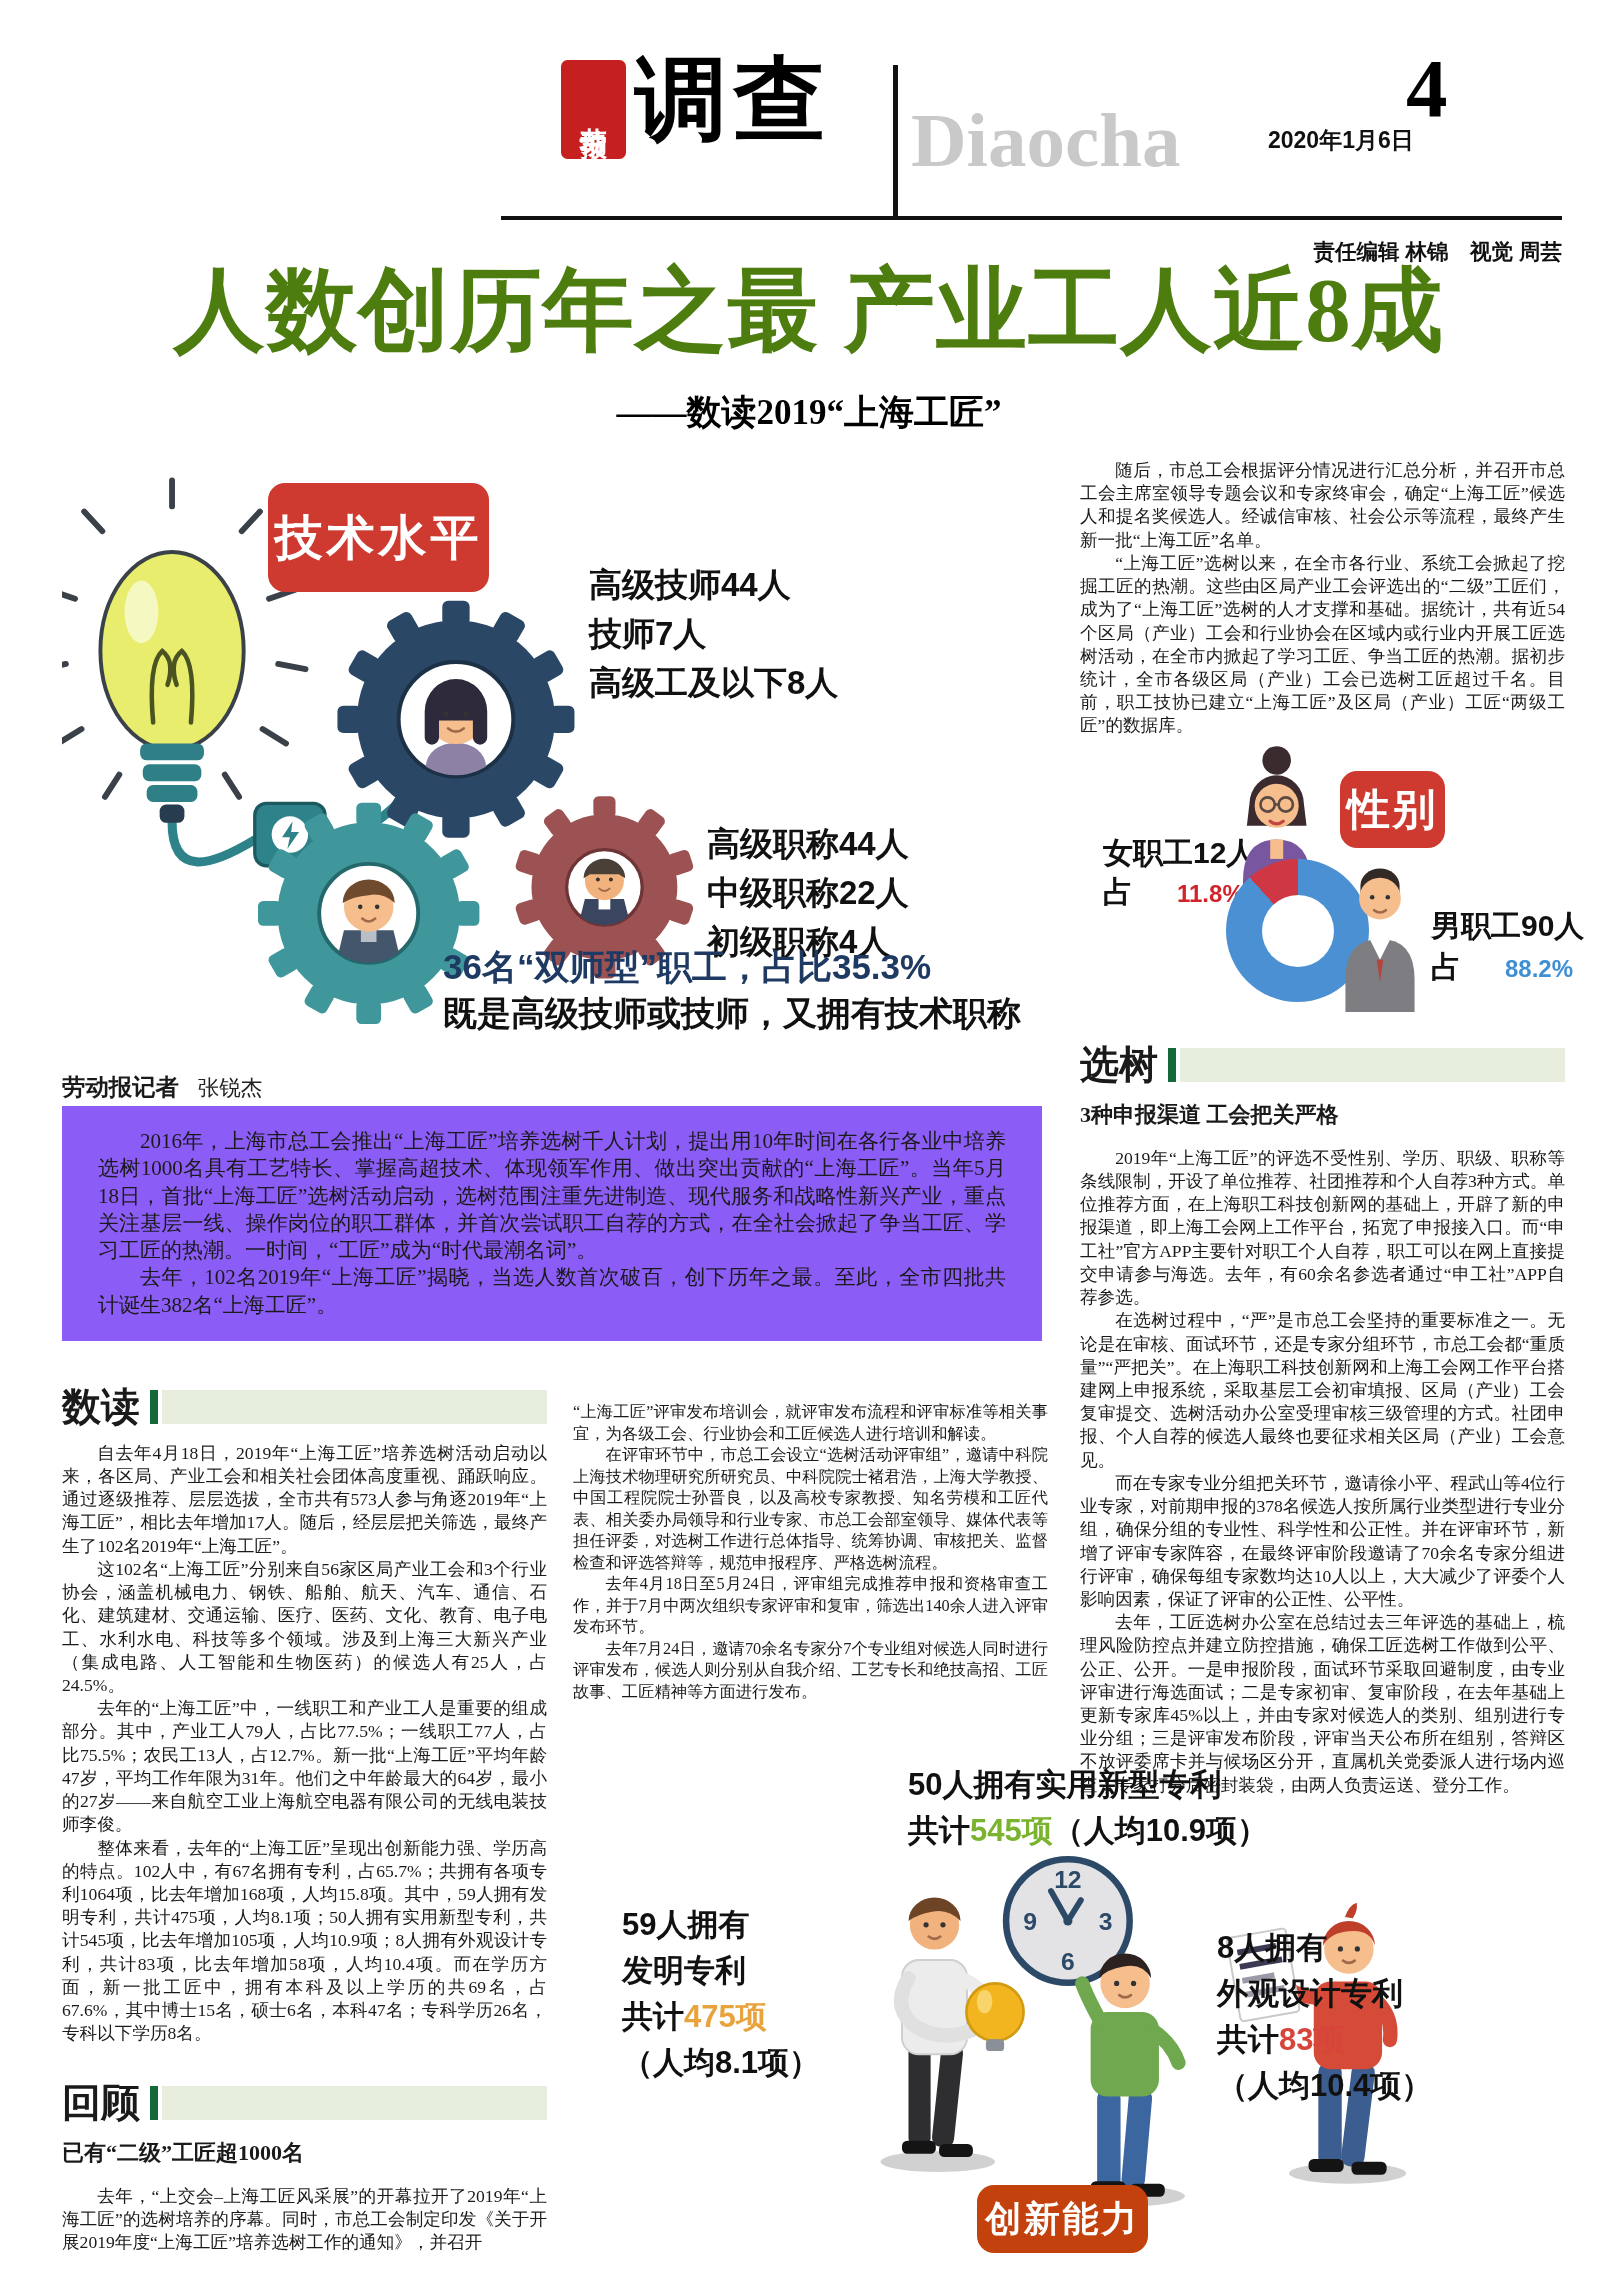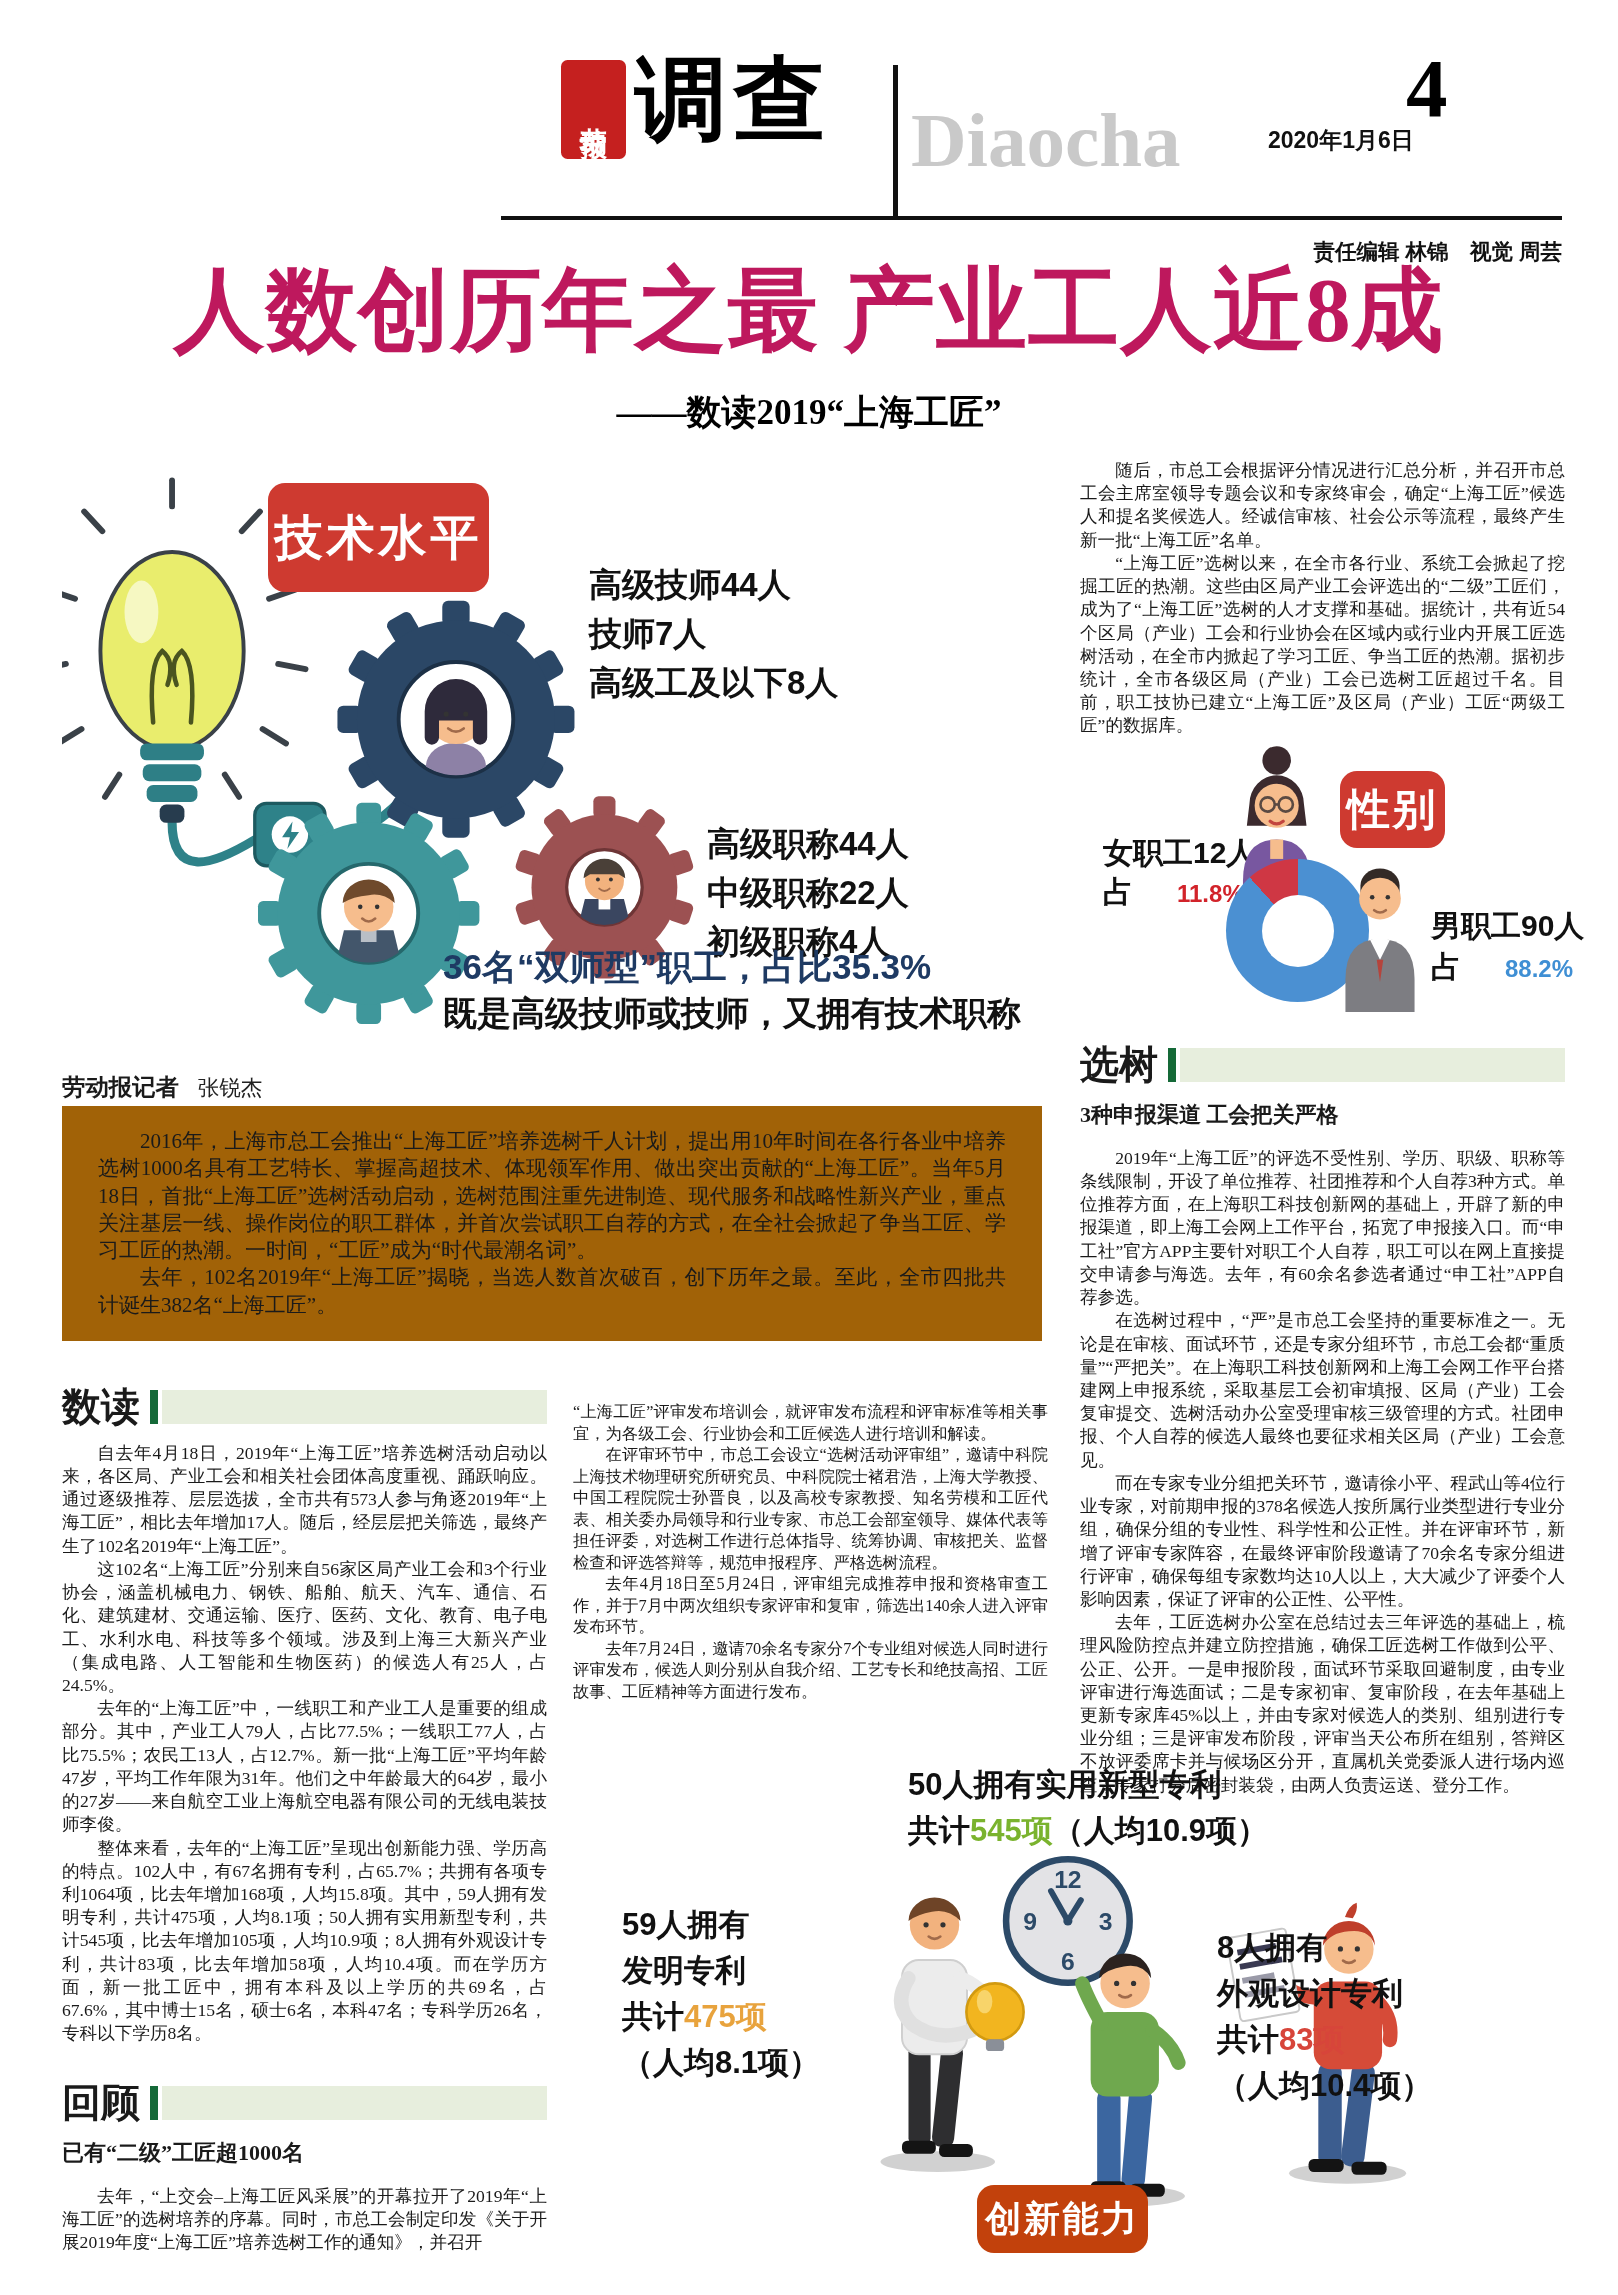--- a/index.html
+++ b/index.html
@@ -13,36 +13,36 @@
         display:flex;align-items:center;justify-content:center;letter-spacing:2.6px;}
   .sec-cn{left:635px;top:38px;font-size:92px;font-weight:900;letter-spacing:6.5px;color:#000;}
   .vrule{left:893px;top:65px;width:4.6px;height:151px;background:#111;}
   .sec-py{left:911px;top:96px;font-size:77px;font-weight:700;color:#c9c9c9;}
   .m-date{left:1268px;top:125px;font-size:23px;font-weight:700;color:#111;}
   .pageno{left:1406px;top:40px;font-size:83px;font-weight:700;color:#000;}
   .hrule{left:501px;top:216px;width:1061px;height:3.9px;background:#111;}
   .editor{left:1106px;top:237px;width:456px;text-align:right;font-size:21.5px;font-weight:700;color:#111;}
   
   .headline{left:116px;top:249px;width:1386px;text-align:center;font-size:91px;font-weight:900;
-            letter-spacing:1.3px;white-space:nowrap;color:#be185d;}
+            letter-spacing:1.3px;white-space:nowrap;color:#4d7c0f;}
   .subhead{left:116px;top:389px;width:1386px;text-align:center;font-size:35px;font-weight:700;color:#000;}
   
   .info1{left:62px;top:449px;width:980px;height:609px;}
   .info1 svg{position:absolute;left:0;top:0;}
   .badge{background:#ce3a30;color:#fff;border-radius:17px;display:flex;align-items:center;justify-content:center;
          font-weight:800;}
   .tech-badge{left:206px;top:34px;width:221px;height:109px;font-size:48px;letter-spacing:3.9px;}
   .statlines{font-size:33px;font-weight:800;line-height:49px;color:#111;white-space:nowrap;}
   .dualline{left:381px;top:495px;font-size:35px;font-weight:800;color:#1e3a63;white-space:nowrap;}
   .dualnote{left:381px;top:542px;font-size:34px;font-weight:700;color:#111;white-space:nowrap;}
   
   .byline{left:62px;top:1071px;font-size:23.4px;}
   .byline .b1{font-weight:800;font-family:"Liberation Sans","DejaVu Sans",sans-serif;}
   .byline .b2{font-size:21.5px;color:#222;margin-left:13px;}
-  .introbox{left:62px;top:1106px;width:980px;background:#a16207;padding:22px 36px;box-sizing:border-box;}
+  .introbox{left:62px;top:1106px;width:980px;background:#8b5cf6;padding:22px 36px;box-sizing:border-box;}
   .introbox p{margin:0;font-size:21px;line-height:1.3;text-align:justify;text-indent:2em;}
   
   .col{position:absolute;}
   .col p{margin:0;font-size:17.6px;line-height:1.32;text-align:justify;text-indent:2em;}
   .col p.noindent{text-indent:0;}
   .sec-head{display:flex;align-items:center;margin-bottom:7.8px;}
   .sec-head .t{font-size:39px;font-weight:900;margin-right:10.4px;white-space:nowrap;}
   .sec-head .tick{width:7.8px;height:34px;background:#156938;margin-right:3.9px;flex:none;}
   .sec-head .band{height:34px;background:#e7eedd;flex:1;}
   .sec-sub{font-size:22px;font-weight:800;margin:3.9px 0 17px 0;white-space:nowrap;}

